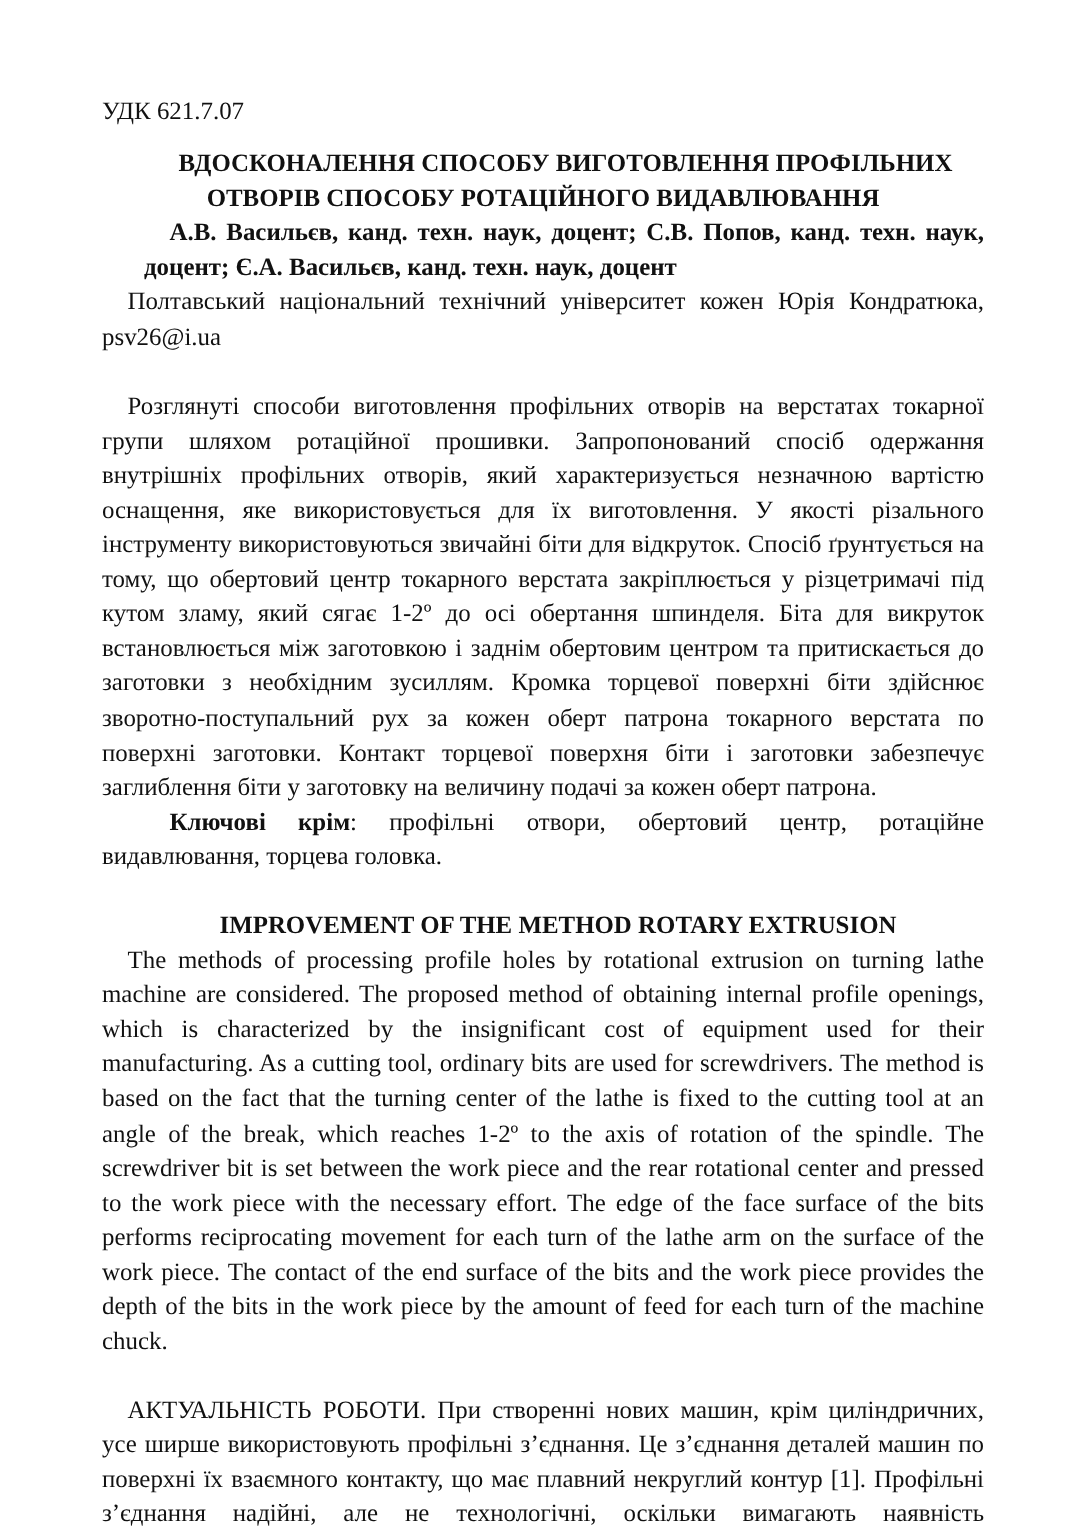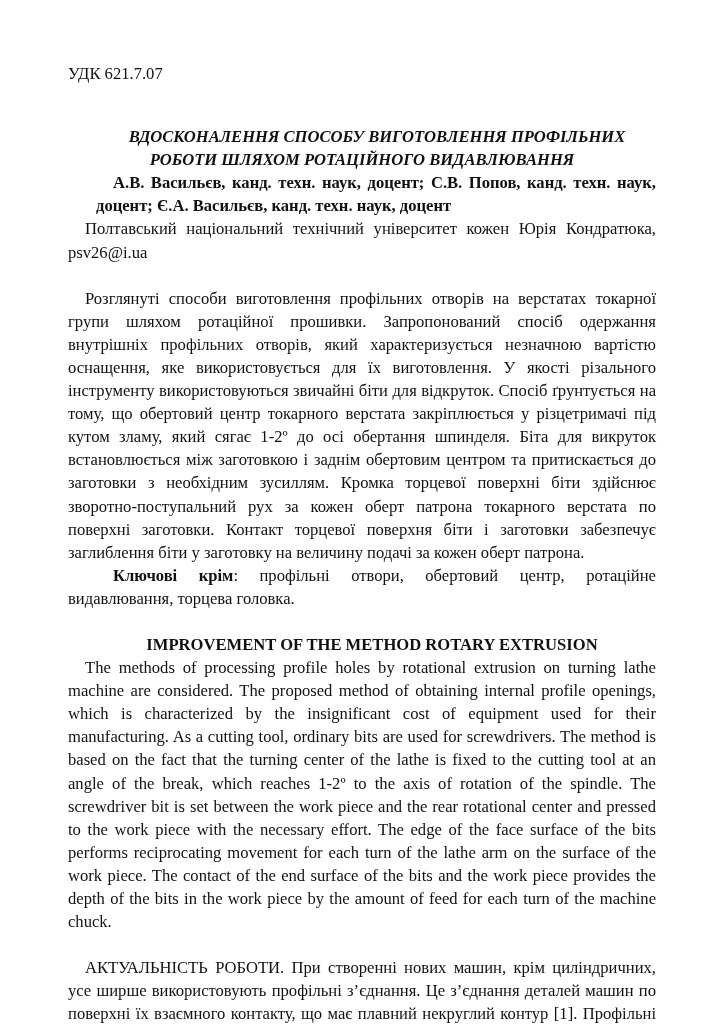--- a/index.html
+++ b/index.html
@@ -3,34 +3,34 @@
 <meta charset="utf-8">
 <style>
   html, body { margin: 0; padding: 0; background: #ffffff; }
   body { width: 724px; height: 1024px; overflow: hidden; position: relative; }
   .page {
     position: absolute; left: 68px; top: 62px; width: 588px;
     font-family: "Liberation Serif", serif; font-size: 16.6px; line-height: 23.1px; color: #111;
   }
   p { margin: 0; text-align: justify; text-align-last: left; }
   .indent { text-indent: 17px; }
-  .udk { margin-bottom: 40px; }
-  .title { font-weight: bold; text-align: center; text-align-last: center; padding-left: 30px; font-style: italic; }
+  .udk { margin-bottom: 12px; }
+  .title { font-weight: bold; text-align: center; text-align-last: center; padding-left: 30px; }
   .title2 { font-weight: bold; text-align: center; text-align-last: center; padding-left: 20px; margin-top: 23px; }
   .bold { font-weight: bold; margin-left: 28px; }
   .gap { height: 23px; }
 </style>
 </head>
 <body>
 
 <div class="page">
   <p class="udk">УДК 621.7.07</p>
 
   <p class="title">ВДОСКОНАЛЕННЯ СПОСОБУ ВИГОТОВЛЕННЯ ПРОФІЛЬНИХ</p>
-  <p class="title" style="padding-left:0;">РОБОТИ ШЛЯХОМ РОТАЦІЙНОГО ВИДАВЛЮВАННЯ</p>
+  <p class="title" style="padding-left:0;">ОТВОРІВ СПОСОБУ РОТАЦІЙНОГО ВИДАВЛЮВАННЯ</p>
 
   <p class="indent bold">А.В. Васильєв, канд. техн. наук, доцент; С.В. Попов, канд. техн. наук, доцент; Є.А. Васильєв, канд. техн. наук, доцент</p>
   <p class="indent">Полтавський національний технічний університет кожен Юрія Кондратюка, psv26@i.ua</p>
 
   <div class="gap"></div>
 
   <p class="indent">Розглянуті способи виготовлення профільних отворів на верстатах токарної групи шляхом ротаційної прошивки. Запропонований спосіб одержання внутрішніх профільних отворів, який характеризується незначною вартістю оснащення, яке використовується для їх виготовлення. У якості різального інструменту використовуються звичайні біти для відкруток. Спосіб ґрунтується на тому, що обертовий центр токарного верстата закріплюється у різцетримачі під кутом зламу, який сягає 1-2º до осі обертання шпинделя. Біта для викруток встановлюється між заготовкою і заднім обертовим центром та притискається до заготовки з необхідним зусиллям. Кромка торцевої поверхні біти здійснює зворотно-поступальний рух за кожен оберт патрона токарного верстата по поверхні заготовки. Контакт торцевої поверхня біти і заготовки забезпечує заглиблення біти у заготовку на величину подачі за кожен оберт патрона.</p>
   <p class="indent"><span class="bold">Ключові крім</span><span>: профільні отвори, обертовий центр, ротаційне видавлювання, торцева головка.</span></p>
 
   <p class="title2">IMPROVEMENT OF THE METHOD ROTARY EXTRUSION</p>

